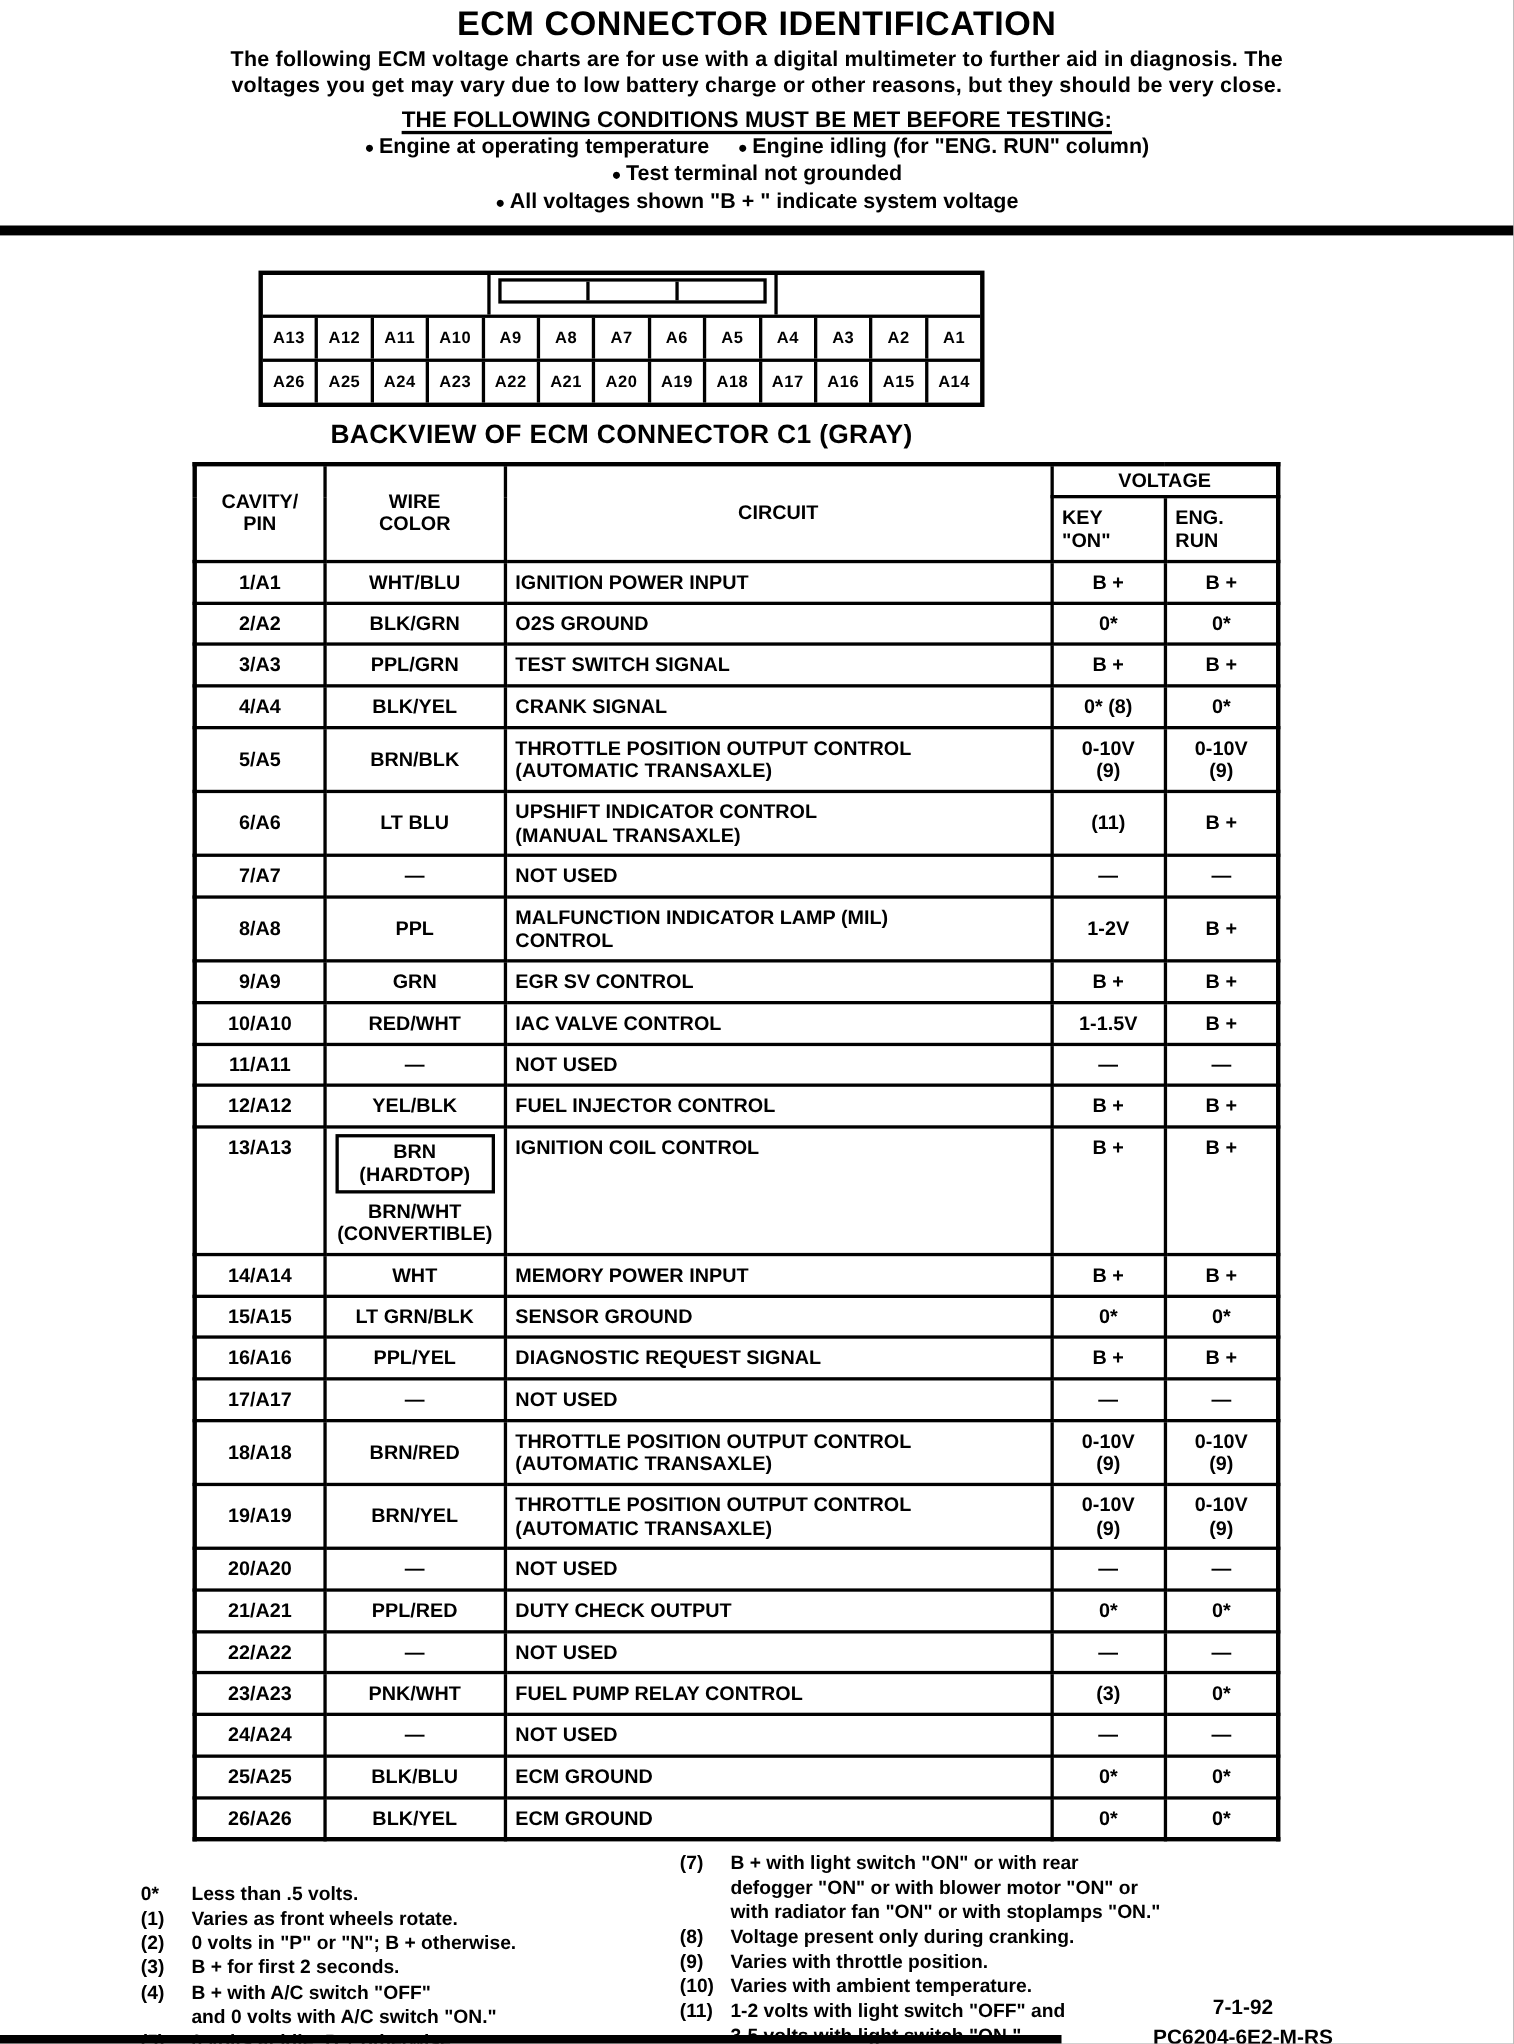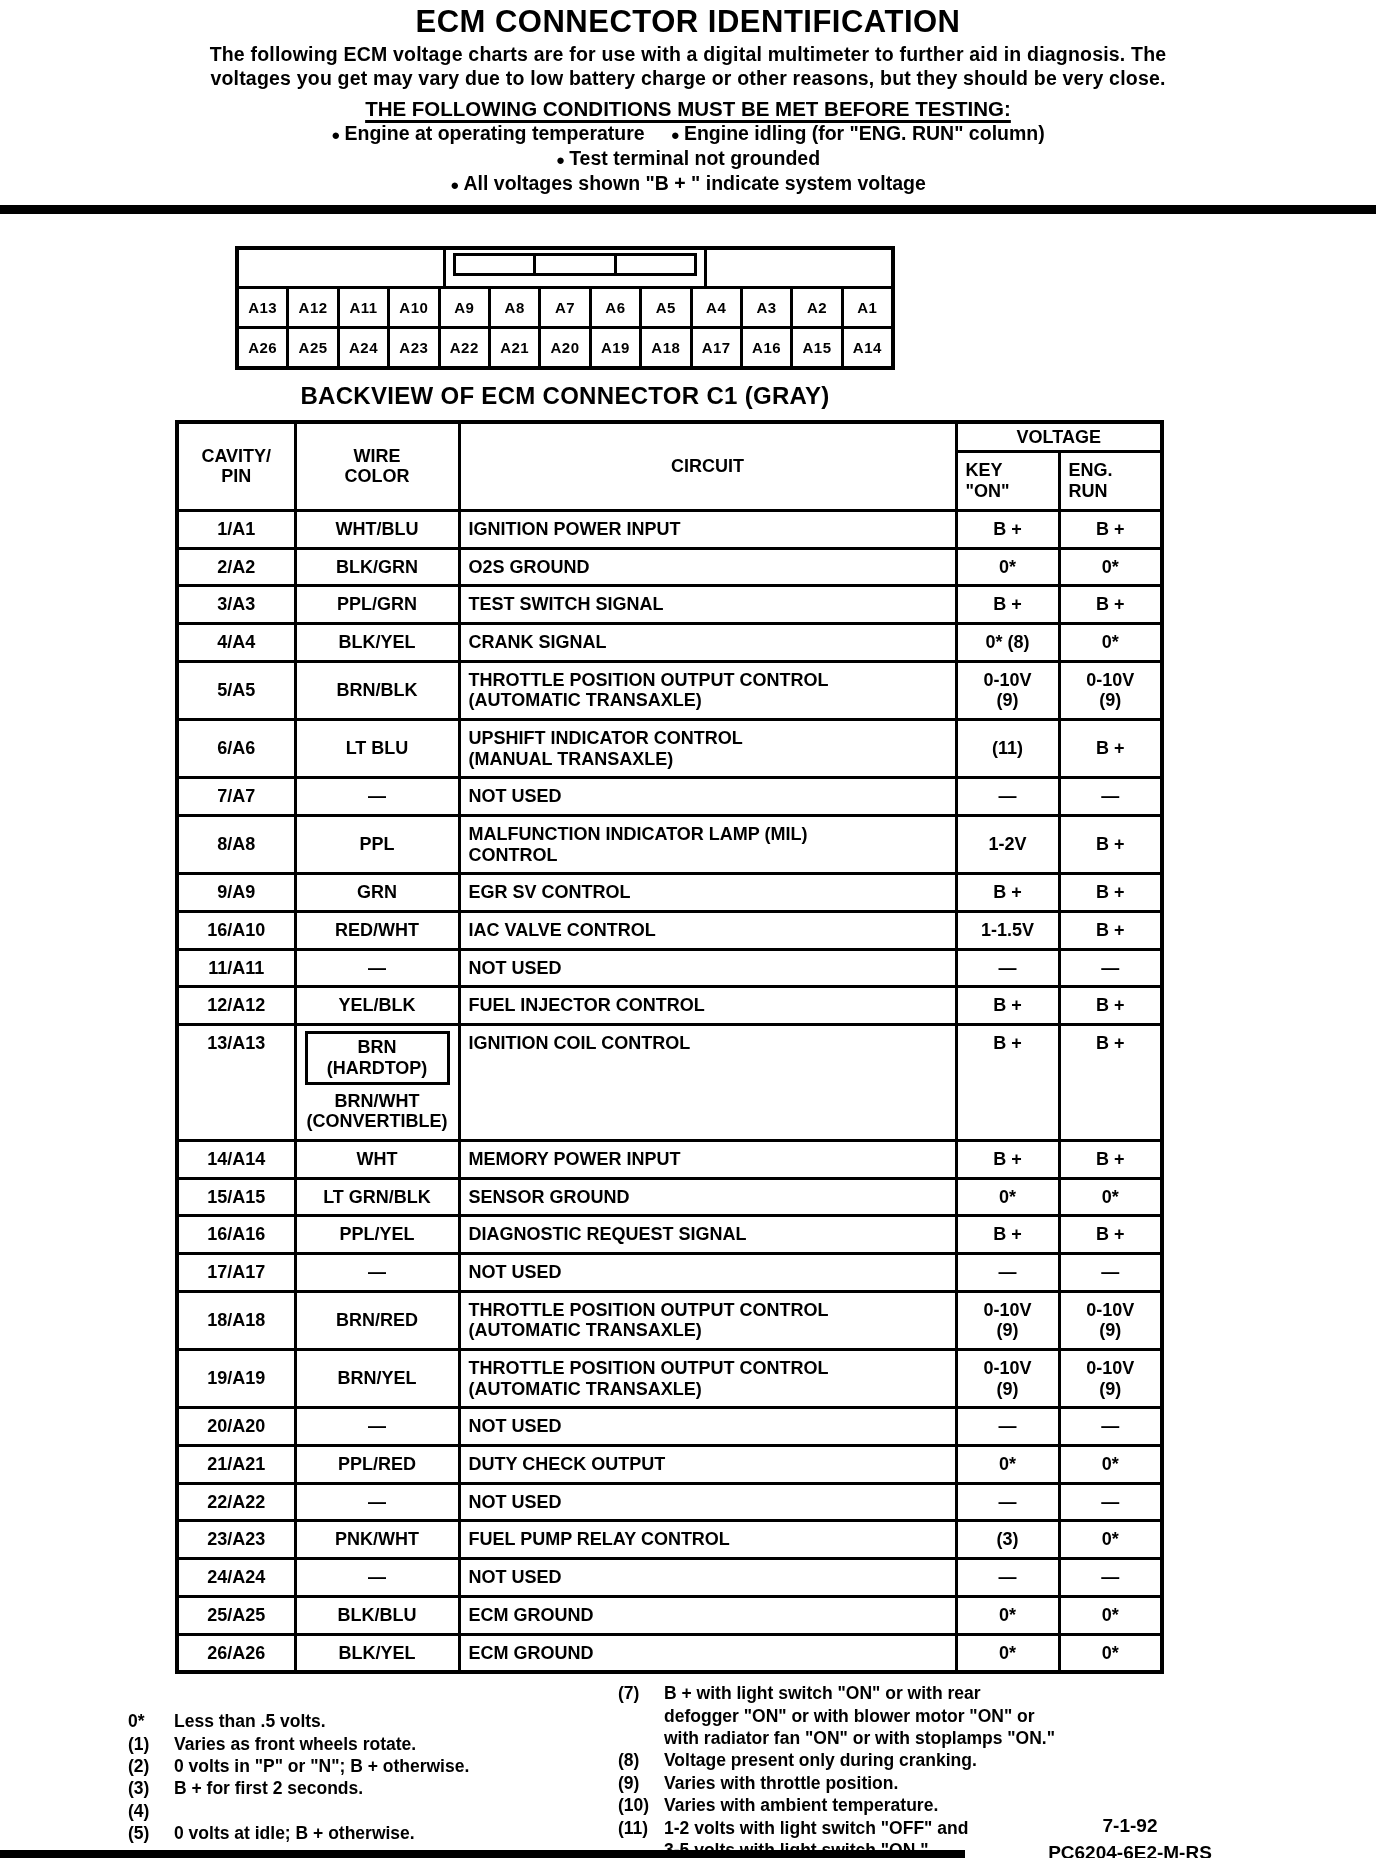--- a/index.html
+++ b/index.html
@@ -272,21 +272,21 @@
           <td class="c-volt">B +</td>
         </tr>
         <tr>
           <td class="c-pin">9/A9</td>
           <td class="c-wire">GRN</td>
           <td class="c-circuit">EGR SV CONTROL</td>
           <td class="c-volt">B +</td>
           <td class="c-volt">B +</td>
         </tr>
         <tr>
-          <td class="c-pin">16/A10</td>
+          <td class="c-pin">10/A10</td>
           <td class="c-wire">RED/WHT</td>
           <td class="c-circuit">IAC VALVE CONTROL</td>
           <td class="c-volt">1-1.5V</td>
           <td class="c-volt">B +</td>
         </tr>
         <tr>
           <td class="c-pin">11/A11</td>
           <td class="c-wire">—</td>
           <td class="c-circuit">NOT USED</td>
           <td class="c-volt">—</td>
@@ -420,20 +420,22 @@
         <div class="fn">
           <span class="fn-label">(2)</span>
           <span class="fn-text">0 volts in "P" or "N"; B +  otherwise.</span>
         </div>
         <div class="fn">
           <span class="fn-label">(3)</span>
           <span class="fn-text">B +  for first 2 seconds.</span>
         </div>
         <div class="fn">
           <span class="fn-label">(4)</span>
+          <span class="fn-text">B + with A/C switch "OFF"
+and 0 volts with A/C switch "ON."</span>
         </div>
         <div class="fn">
           <span class="fn-label">(5)</span>
           <span class="fn-text">0 volts at idle; B +  otherwise.</span>
         </div>
       </div>
     <div class="foot-col-r" id="fn-right">
         <div class="fn">
           <span class="fn-label">(7)</span>
           <span class="fn-text">B +  with light switch "ON" or with rear

